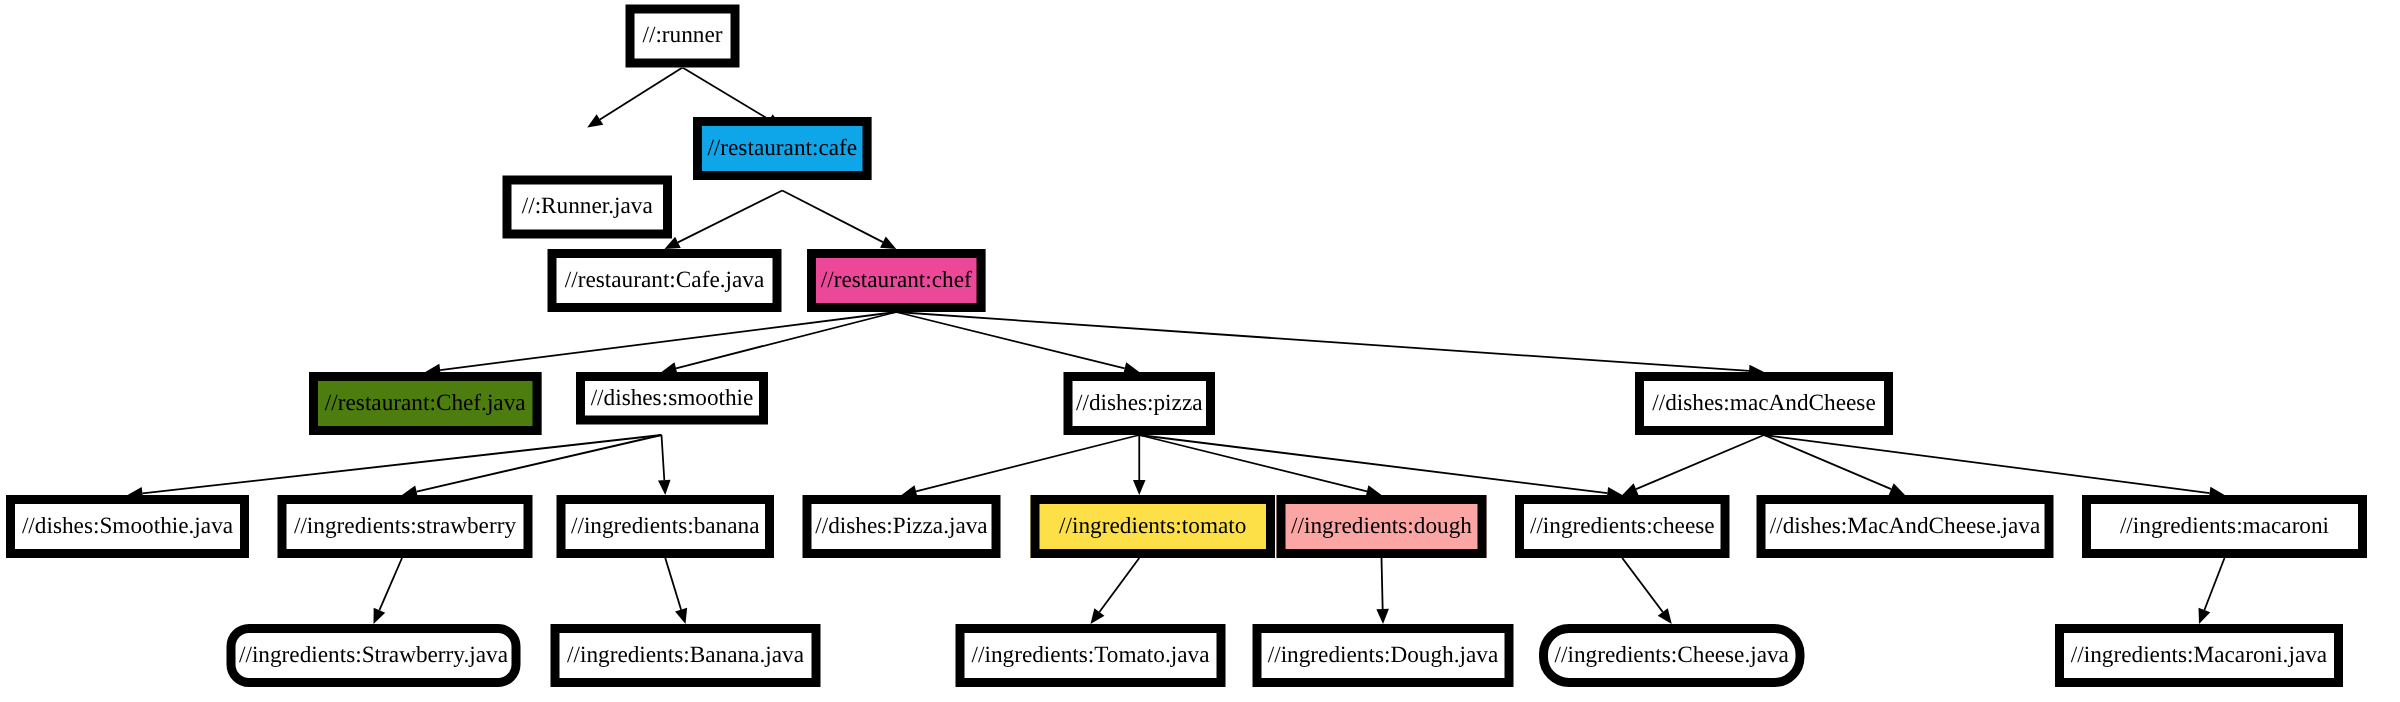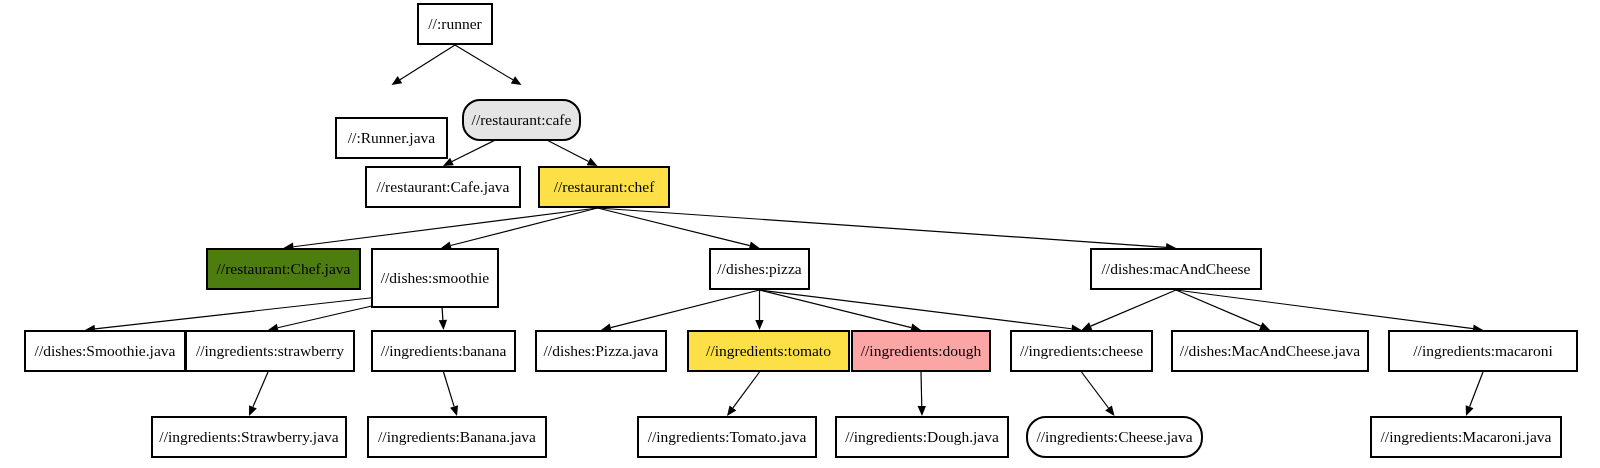--- a/index.html
+++ b/index.html
@@ -20,21 +20,21 @@
     position: absolute;
     left: 0;
     top: 0;
     width: 1600px;
     height: 468px;
     pointer-events: none;
   }
   .node {
     position: absolute;
     box-sizing: border-box;
-    border: 2px solid #a16207;
+    border: 6px solid #a16207;
     background: #ffffff;
     display: flex;
     align-items: center;
     justify-content: center;
     height: 42px;
     font-size: 15.5px;
     color: #000000;
     white-space: nowrap;
     line-height: 1;
   }
@@ -97,42 +97,42 @@
       <line x1="1483" y1="372" x2="1469.6039927920217" y2="406.67201865594404" stroke="#000000" stroke-width="1.2"></line>
       <polygon points="1466,416 1465.6862406275181,405.15834168329496 1473.5217449565253,408.1856956285931" fill="#000000"></polygon>
     </svg>
   <div id="node-layer">
       <div class="node" style="left: 417px; top: 3px; width: 76px; height: 42px; border-color: rgb(0, 0, 0); background: rgb(255, 255, 255);">
         <span class="node-label">//:runner</span>
       </div>
       <div class="node" style="left: 335px; top: 85px; width: 113px; height: 42px; border-color: rgb(0, 0, 0); background: rgb(255, 255, 255); margin-top: 32px;">
         <span class="node-label">//:Runner.java</span>
       </div>
-      <div class="node" style="left: 462px; top: 99px; width: 119px; height: 42px; border-color: rgb(0, 0, 0); background: #e5e5e5; border-radius: 18px;">
+      <div class="node" style="left: 462px; top: 78px; width: 119px; height: 42px; border-color: rgb(0, 0, 0); background: #0ea5e9;">
         <span class="node-label">//restaurant:cafe</span>
       </div>
       <div class="node" style="left: 365px; top: 166px; width: 156px; height: 42px; border-color: rgb(0, 0, 0); background: rgb(255, 255, 255);">
         <span class="node-label">//restaurant:Cafe.java</span>
       </div>
-      <div class="node" style="left: 538px; top: 166px; width: 132px; height: 42px; border-color: rgb(0, 0, 0); background: #fde047;">
+      <div class="node" style="left: 538px; top: 166px; width: 119px; height: 42px; border-color: rgb(0, 0, 0); background: #ec4899;">
         <span class="node-label">//restaurant:chef</span>
       </div>
       <div class="node" style="left: 206px; top: 248px; width: 155px; height: 42px; border-color: rgb(0, 0, 0); background: #4d7c0f;">
         <span class="node-label">//restaurant:Chef.java</span>
       </div>
-      <div class="node" style="left: 371px; top: 248px; width: 128px; height: 60px; border-color: rgb(0, 0, 0); background: rgb(255, 255, 255);">
+      <div class="node" style="left: 384px; top: 248px; width: 128px; height: 35px; border-color: rgb(0, 0, 0); background: rgb(255, 255, 255);">
         <span class="node-label">//dishes:smoothie</span>
       </div>
       <div class="node" style="left: 709px; top: 248px; width: 101px; height: 42px; border-color: rgb(0, 0, 0); background: rgb(255, 255, 255);">
         <span class="node-label">//dishes:pizza</span>
       </div>
       <div class="node" style="left: 1090px; top: 248px; width: 172px; height: 42px; border-color: rgb(0, 0, 0); background: rgb(255, 255, 255);">
         <span class="node-label">//dishes:macAndCheese</span>
       </div>
-      <div class="node" style="left: 4px; top: 330px; width: 162px; height: 42px; border-color: rgb(0, 0, 0); background: rgb(255, 255, 255); margin-left: 20px;">
+      <div class="node" style="left: 4px; top: 330px; width: 162px; height: 42px; border-color: rgb(0, 0, 0); background: rgb(255, 255, 255);">
         <span class="node-label">//dishes:Smoothie.java</span>
       </div>
       <div class="node" style="left: 185px; top: 330px; width: 170px; height: 42px; border-color: rgb(0, 0, 0); background: rgb(255, 255, 255);">
         <span class="node-label">//ingredients:strawberry</span>
       </div>
       <div class="node" style="left: 371px; top: 330px; width: 145px; height: 42px; border-color: rgb(0, 0, 0); background: rgb(255, 255, 255);">
         <span class="node-label">//ingredients:banana</span>
       </div>
       <div class="node" style="left: 535px; top: 330px; width: 132px; height: 42px; border-color: rgb(0, 0, 0); background: rgb(255, 255, 255);">
         <span class="node-label">//dishes:Pizza.java</span>
@@ -145,21 +145,21 @@
       </div>
       <div class="node" style="left: 1010px; top: 330px; width: 143px; height: 42px; border-color: rgb(0, 0, 0); background: rgb(255, 255, 255);">
         <span class="node-label">//ingredients:cheese</span>
       </div>
       <div class="node" style="left: 1171px; top: 330px; width: 198px; height: 42px; border-color: rgb(0, 0, 0); background: rgb(255, 255, 255);">
         <span class="node-label">//dishes:MacAndCheese.java</span>
       </div>
       <div class="node" style="left: 1388px; top: 330px; width: 190px; height: 42px; border-color: rgb(0, 0, 0); background: rgb(255, 255, 255);">
         <span class="node-label">//ingredients:macaroni</span>
       </div>
-      <div class="node" style="left: 151px; top: 416px; width: 196px; height: 42px; border-color: rgb(0, 0, 0); background: rgb(255, 255, 255);">
+      <div class="node" style="left: 151px; top: 416px; width: 196px; height: 42px; border-color: rgb(0, 0, 0); background: rgb(255, 255, 255); border-radius: 15px;">
         <span class="node-label">//ingredients:Strawberry.java</span>
       </div>
       <div class="node" style="left: 367px; top: 416px; width: 180px; height: 42px; border-color: rgb(0, 0, 0); background: rgb(255, 255, 255);">
         <span class="node-label">//ingredients:Banana.java</span>
       </div>
       <div class="node" style="left: 637px; top: 416px; width: 180px; height: 42px; border-color: rgb(0, 0, 0); background: rgb(255, 255, 255);">
         <span class="node-label">//ingredients:Tomato.java</span>
       </div>
       <div class="node" style="left: 835px; top: 416px; width: 174px; height: 42px; border-color: rgb(0, 0, 0); background: rgb(255, 255, 255);">
         <span class="node-label">//ingredients:Dough.java</span>

